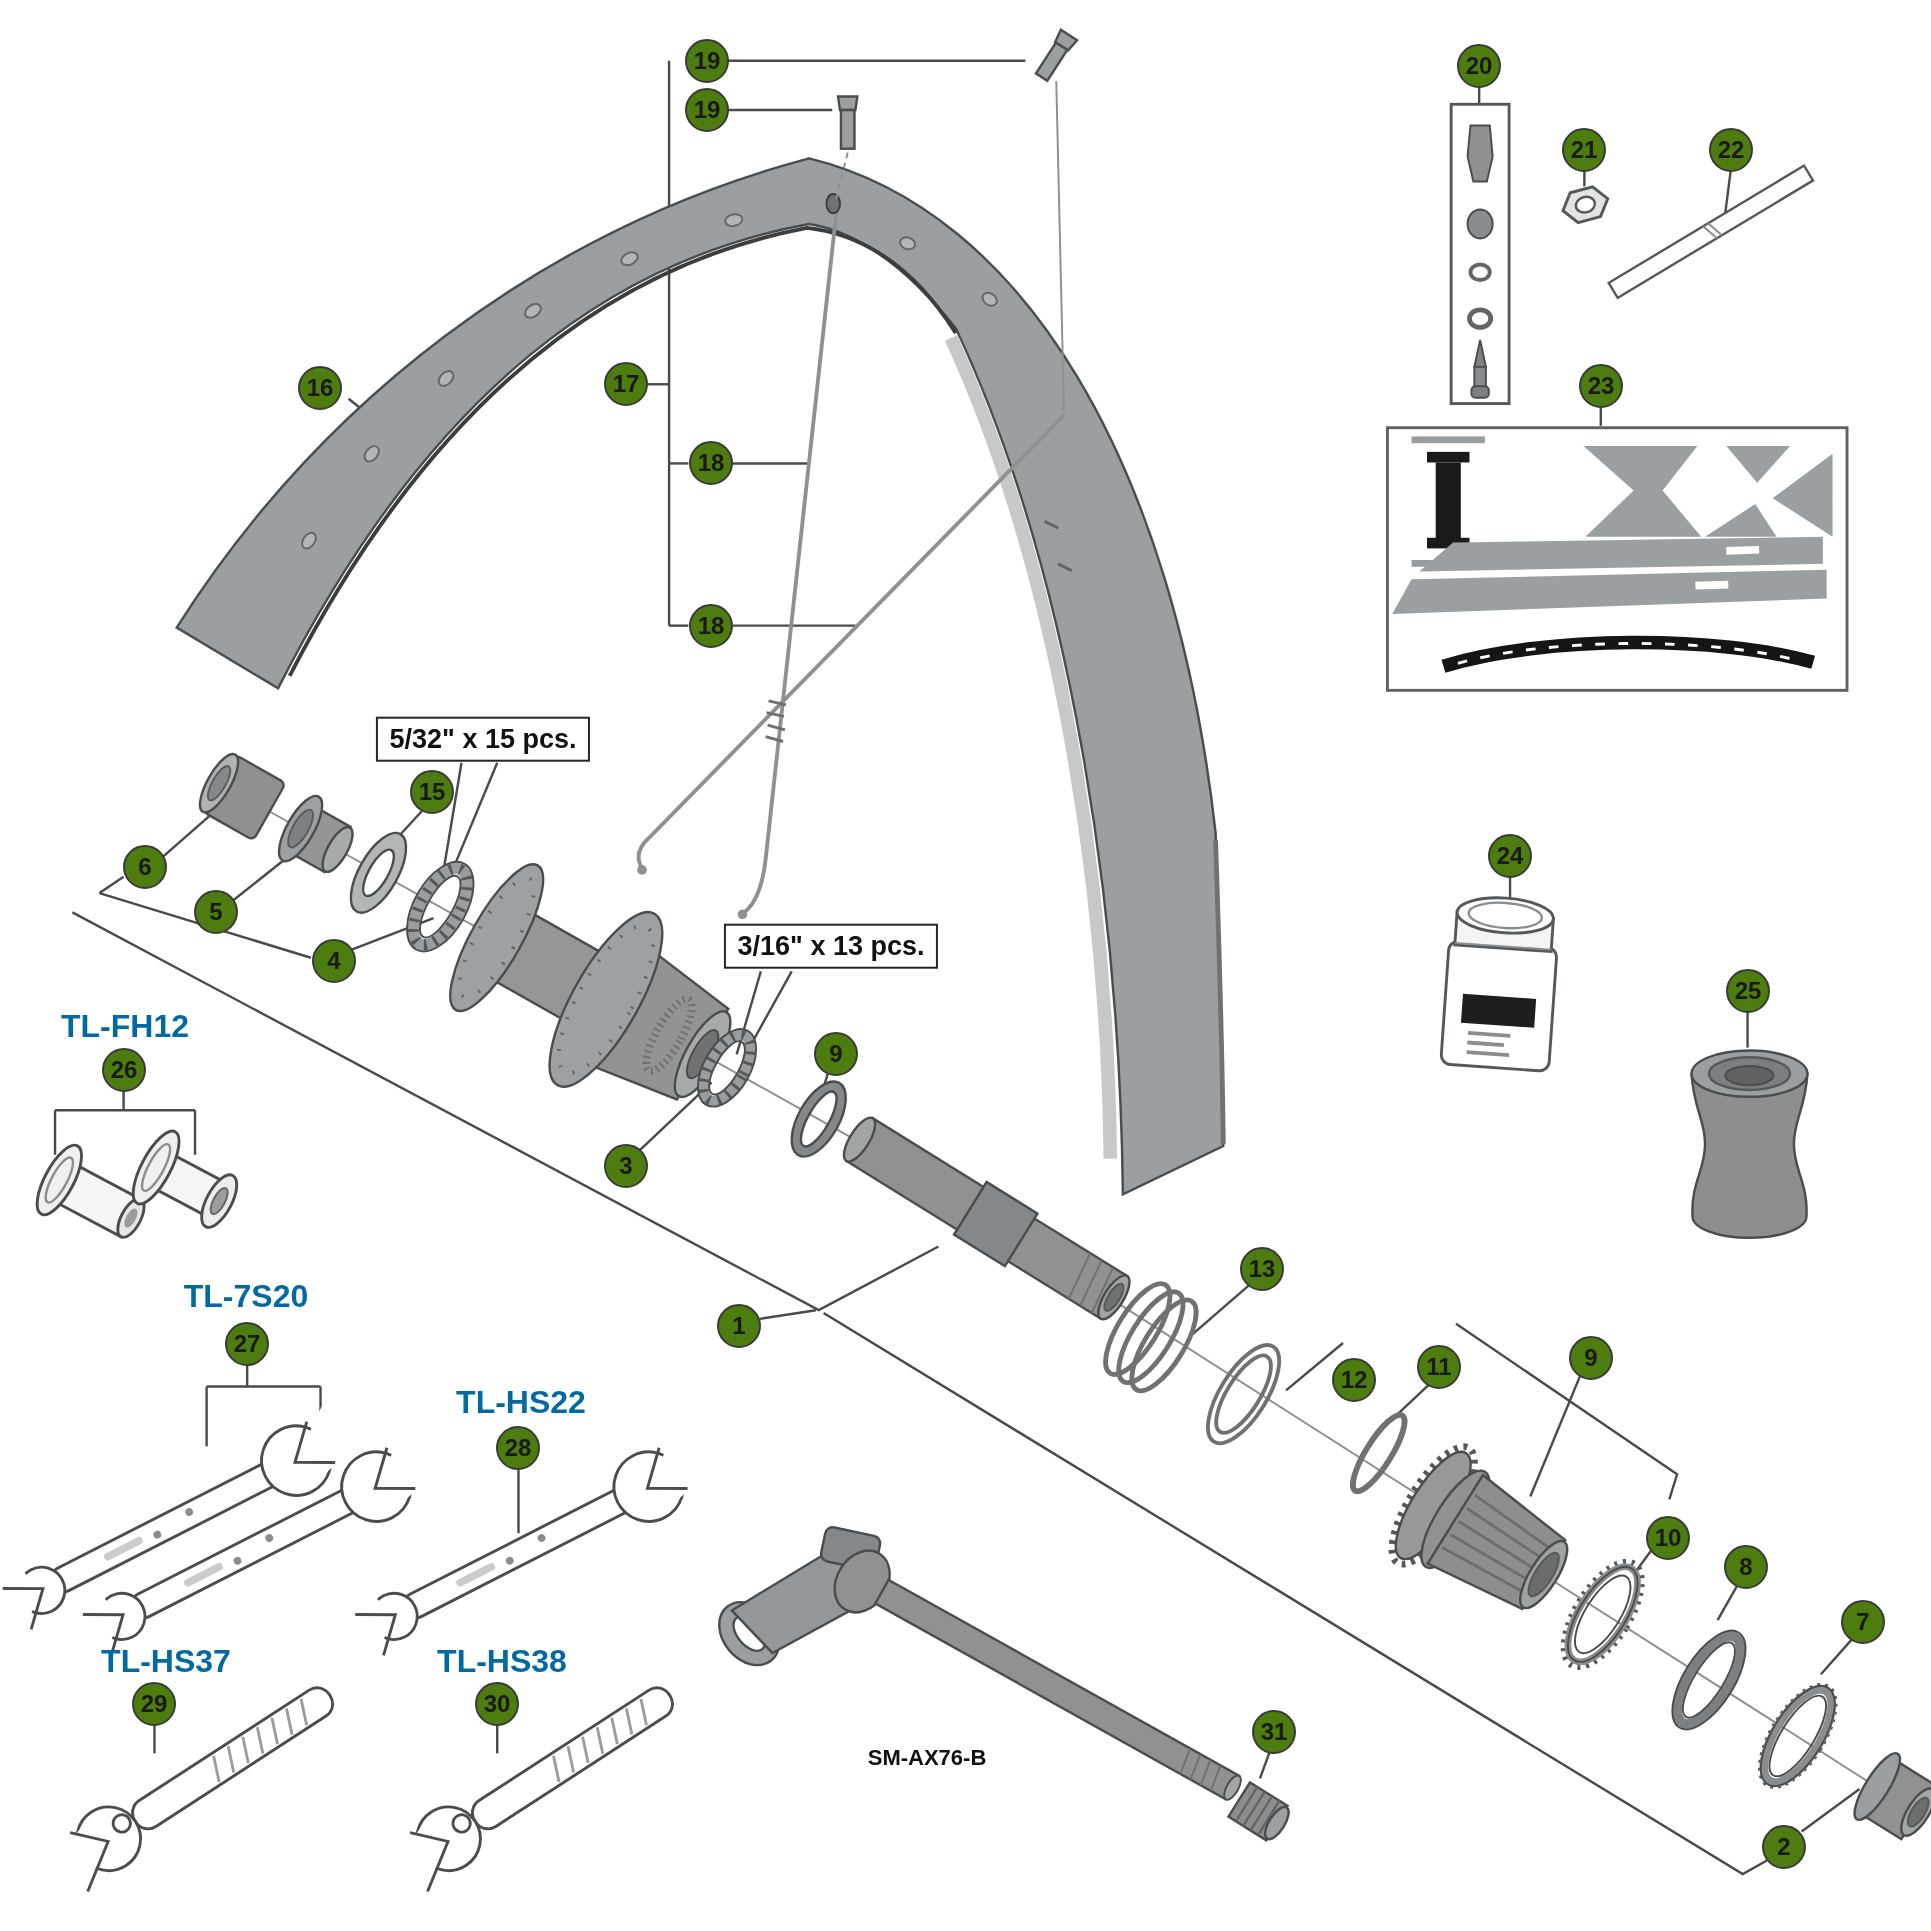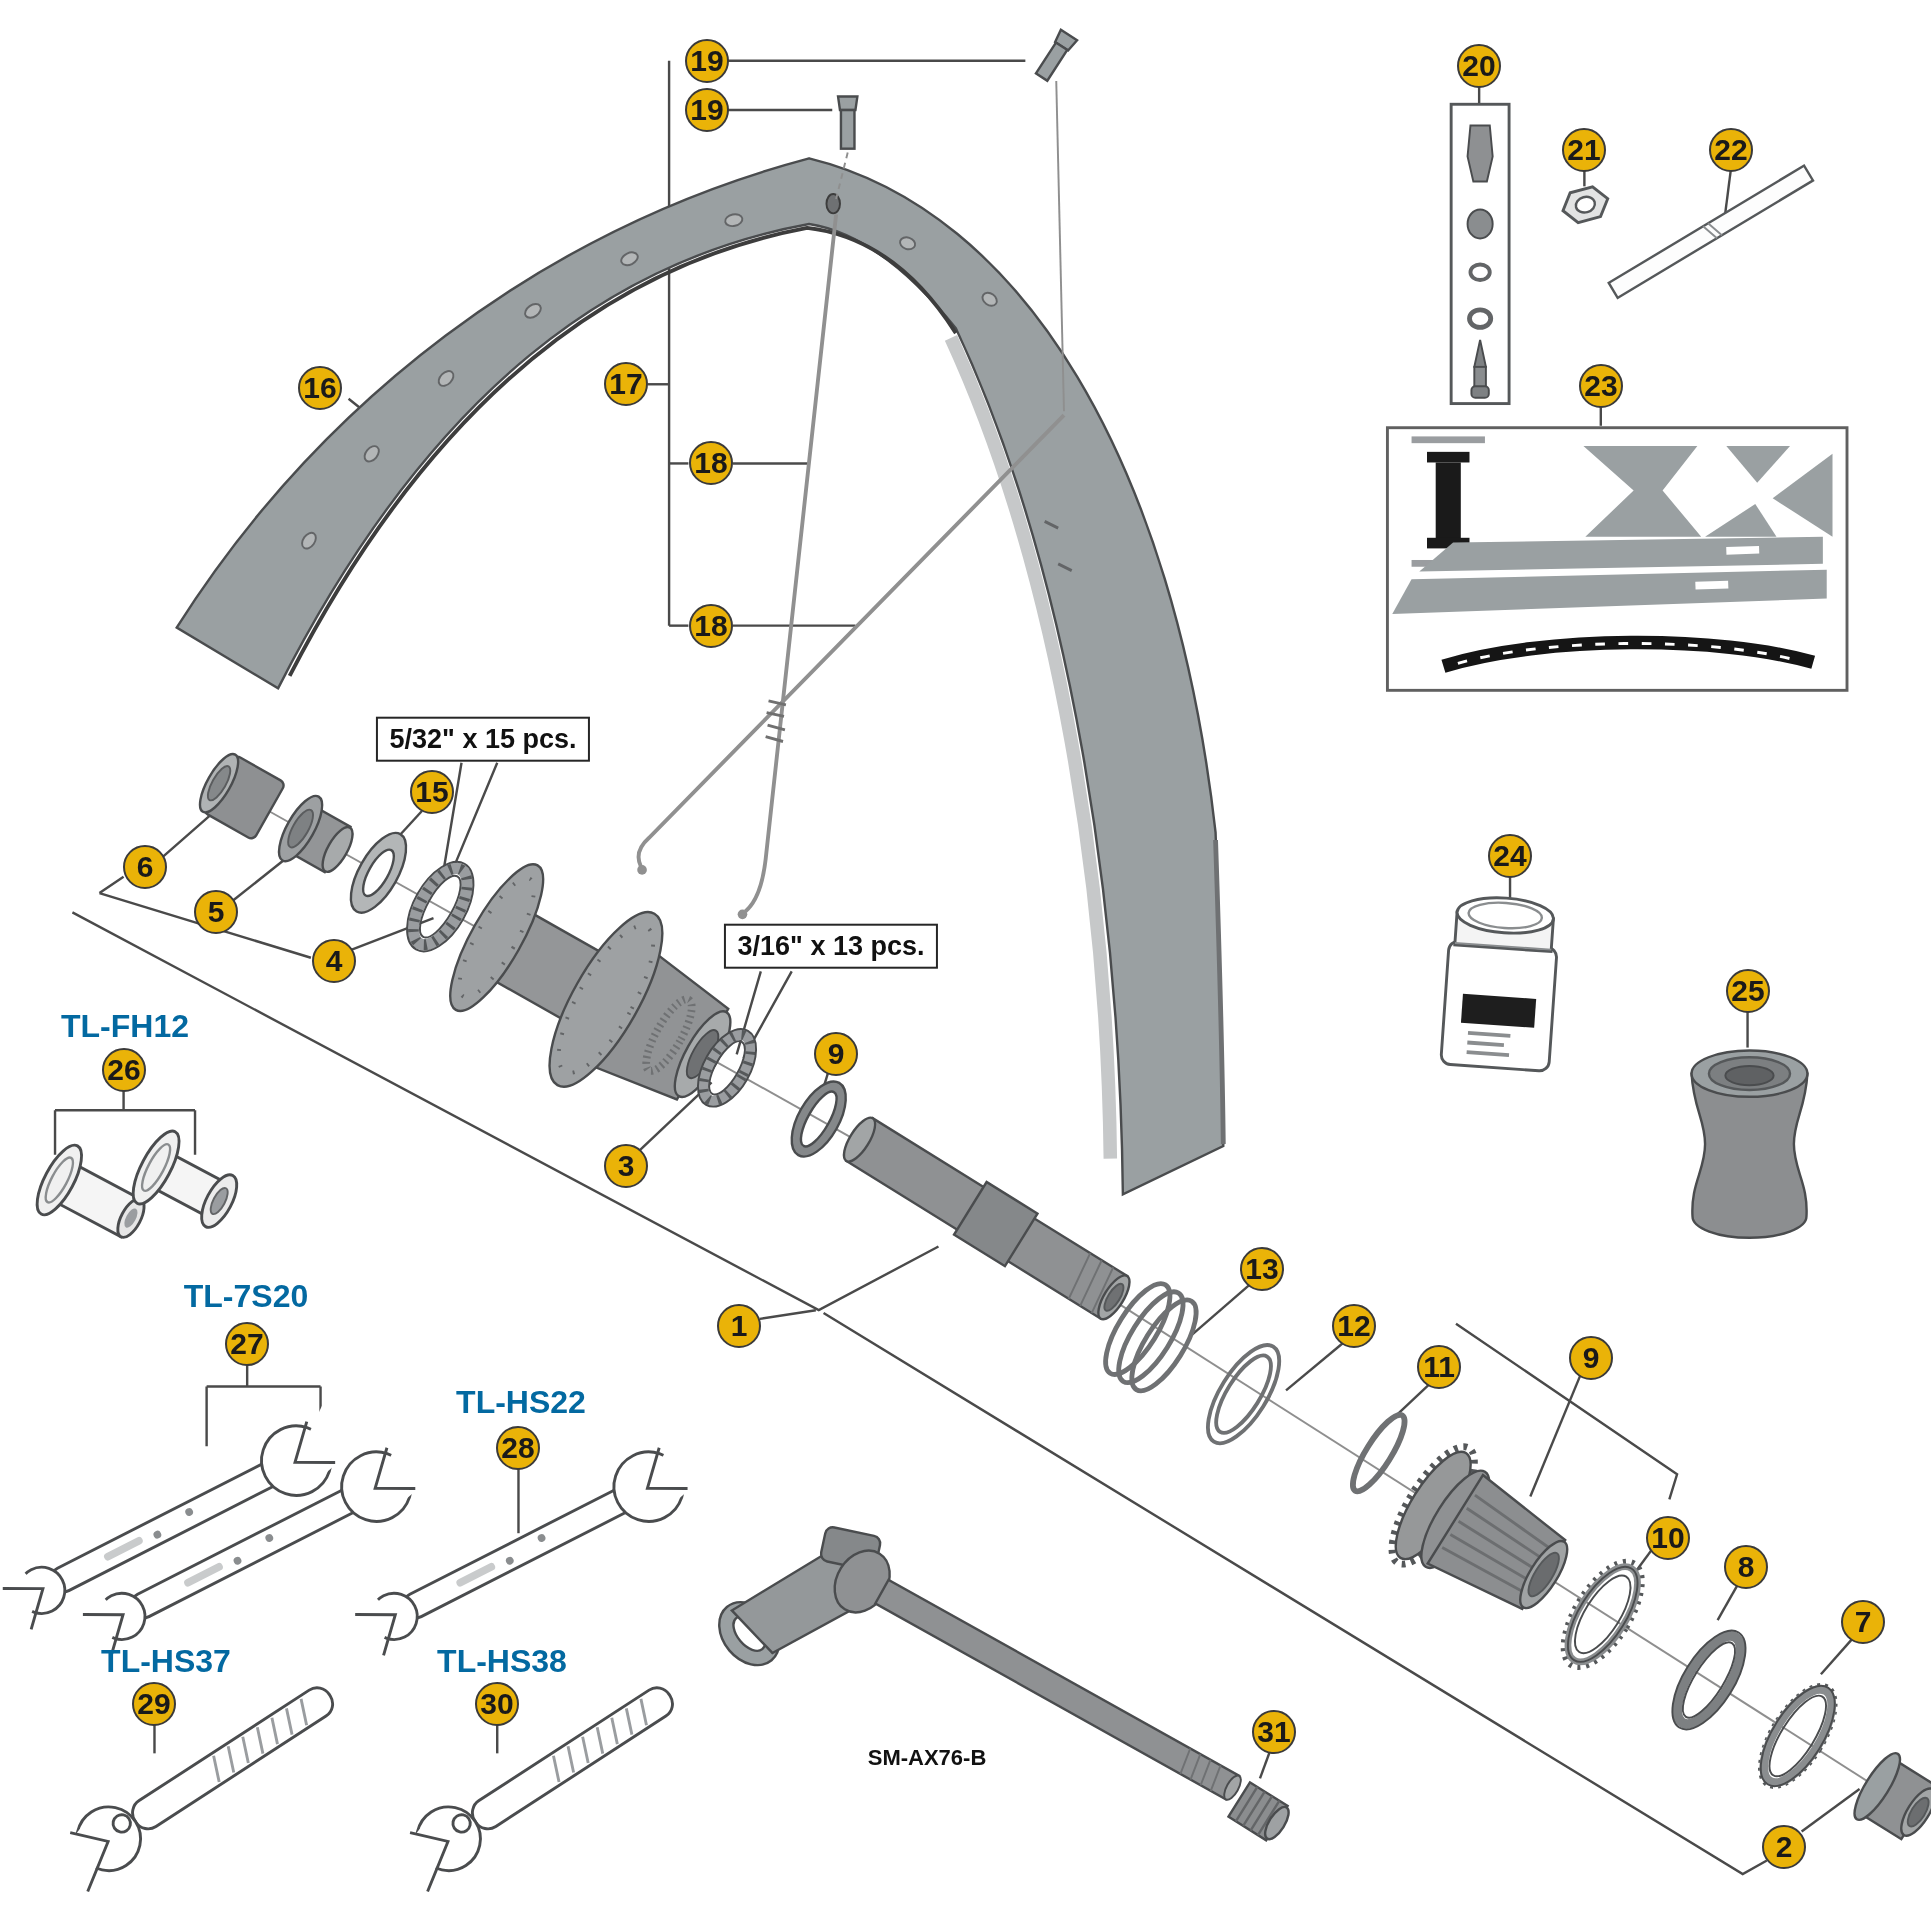--- a/index.html
+++ b/index.html
@@ -1,21 +1,21 @@
 <!DOCTYPE html>
 <html><head>
 <meta charset="utf-8">
 <style>
   html,body{margin:0;padding:0;background:#fff;}
   #canvas{position:relative;width:1931px;height:1931px;background:#fff;overflow:hidden;
           font-family:"Liberation Sans",sans-serif;}
   #art{position:absolute;left:0;top:0;width:1931px;height:1931px;}
   .bubble{position:absolute;width:44px;height:44px;box-sizing:border-box;border:2.9px solid #3a3a3a;
-          border-radius:50%;background:#eab308;display:flex;align-items:center;justify-content:center;
-          font-weight:bold;font-size:30px;color:#1a1a1a;transform:translate(-50%,-50%);z-index:5;}
+          border-radius:50%;background:#4d7c0f;display:flex;align-items:center;justify-content:center;
+          font-weight:bold;font-size:24px;color:#1a1a1a;transform:translate(-50%,-50%);z-index:5;}
   .tool-label{position:absolute;font-weight:bold;font-size:32px;color:#0369a1;transform:translate(-50%,-50%);
           white-space:nowrap;z-index:4;}
   .model-label{position:absolute;font-weight:bold;font-size:22px;color:#111;transform:translate(-50%,-50%);
           white-space:nowrap;z-index:4;}
   .size-box{position:absolute;box-sizing:border-box;border:2.9px solid #262626;background:#fff;
           font-weight:bold;font-size:27px;color:#111;padding:4.8px 11.6px;transform:translate(-50%,-50%);
           white-space:nowrap;z-index:4;}
   svg .ln{stroke:#4a4a4a;stroke-width:2.5;fill:none;}
   svg .axis{stroke:#8f8f8f;stroke-width:2;fill:none;}
   svg .tool{fill:#ffffff;stroke:#4a4c4e;stroke-width:3;}
@@ -413,21 +413,21 @@
       <div class="bubble" style="left: 626px; top: 1166px;">3</div>
       <div class="bubble" style="left: 836px; top: 1054px;">9</div>
       <div class="bubble" style="left: 124px; top: 1070px;">26</div>
       <div class="bubble" style="left: 247px; top: 1344px;">27</div>
       <div class="bubble" style="left: 518px; top: 1448px;">28</div>
       <div class="bubble" style="left: 154px; top: 1704px;">29</div>
       <div class="bubble" style="left: 497px; top: 1704px;">30</div>
       <div class="bubble" style="left: 739px; top: 1326px;">1</div>
       <div class="bubble" style="left: 1274px; top: 1732px;">31</div>
       <div class="bubble" style="left: 1262px; top: 1269px;">13</div>
-      <div class="bubble" style="left: 1354px; top: 1326px;">12</div>
+      <div class="bubble" style="left: 1354px; top: 1380px;">12</div>
       <div class="bubble" style="left: 1439px; top: 1367px;">11</div>
       <div class="bubble" style="left: 1591px; top: 1358px;">9</div>
       <div class="bubble" style="left: 1668px; top: 1530px; margin-top: 8px;">10</div>
       <div class="bubble" style="left: 1746px; top: 1567px;">8</div>
       <div class="bubble" style="left: 1863px; top: 1622px;">7</div>
       <div class="bubble" style="left: 1784px; top: 1847px;">2</div>
     </div>
 </div>
 
 

